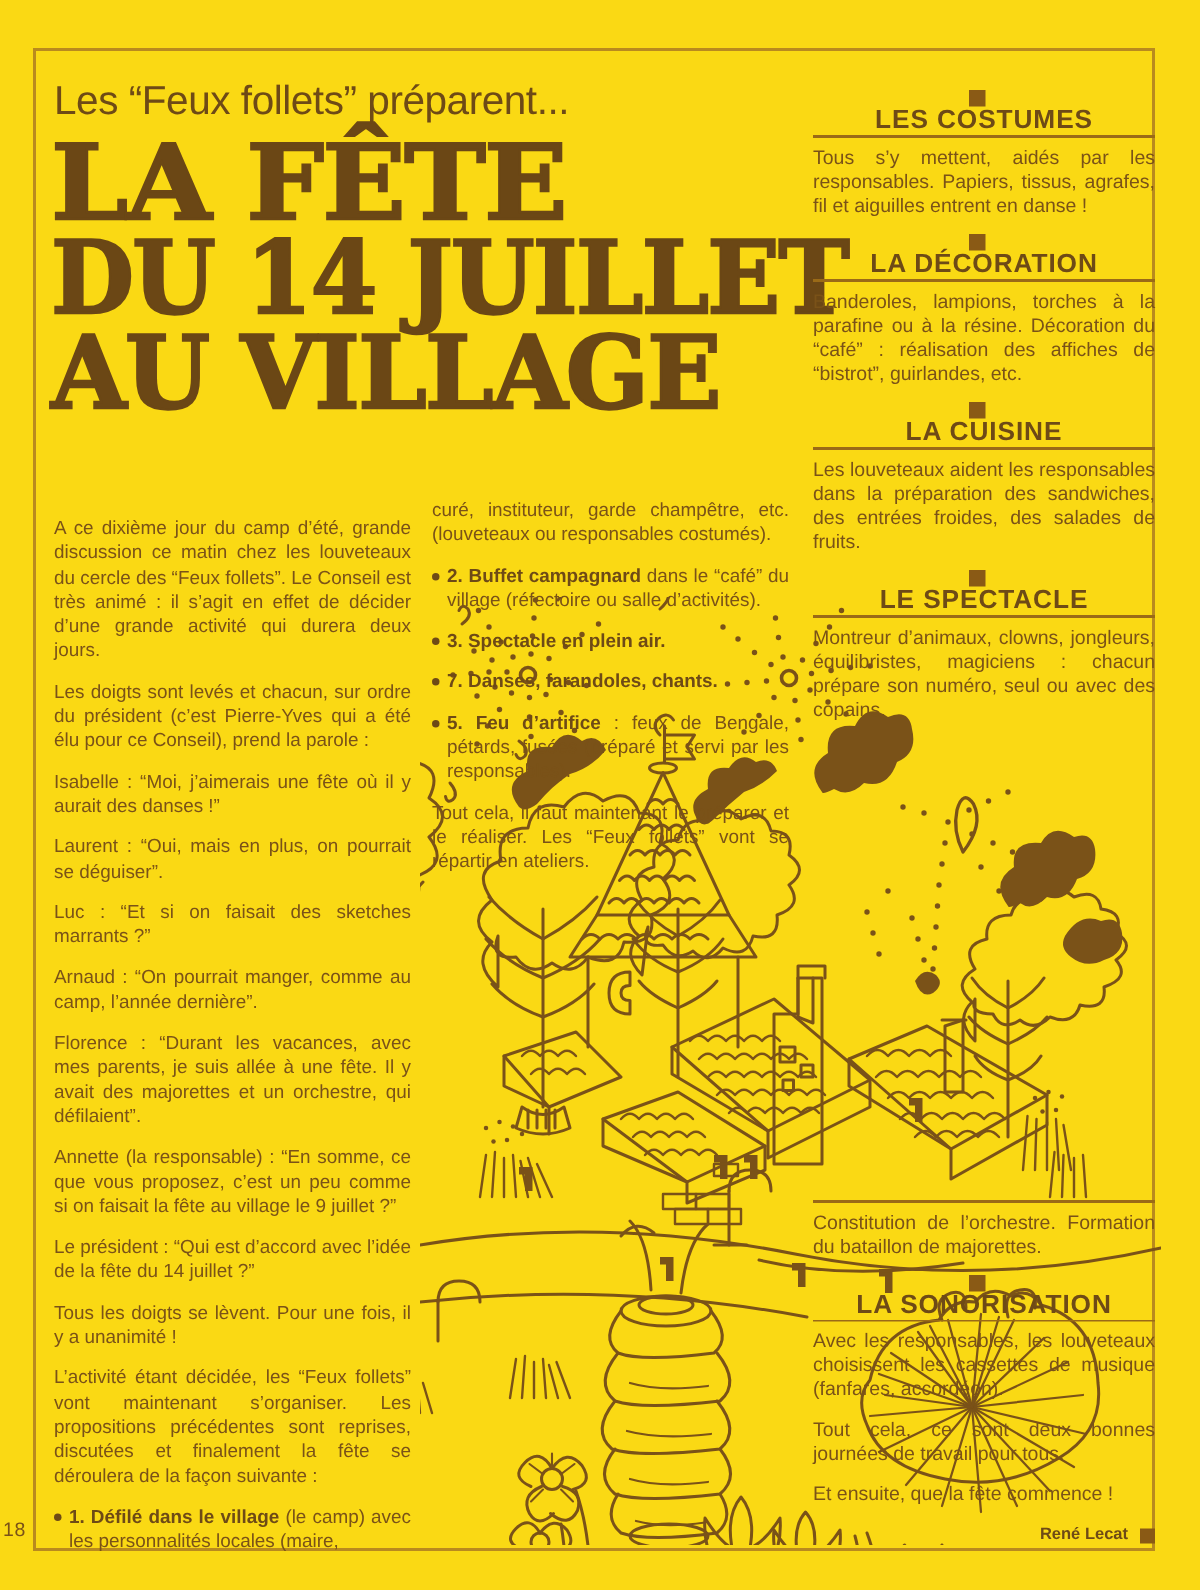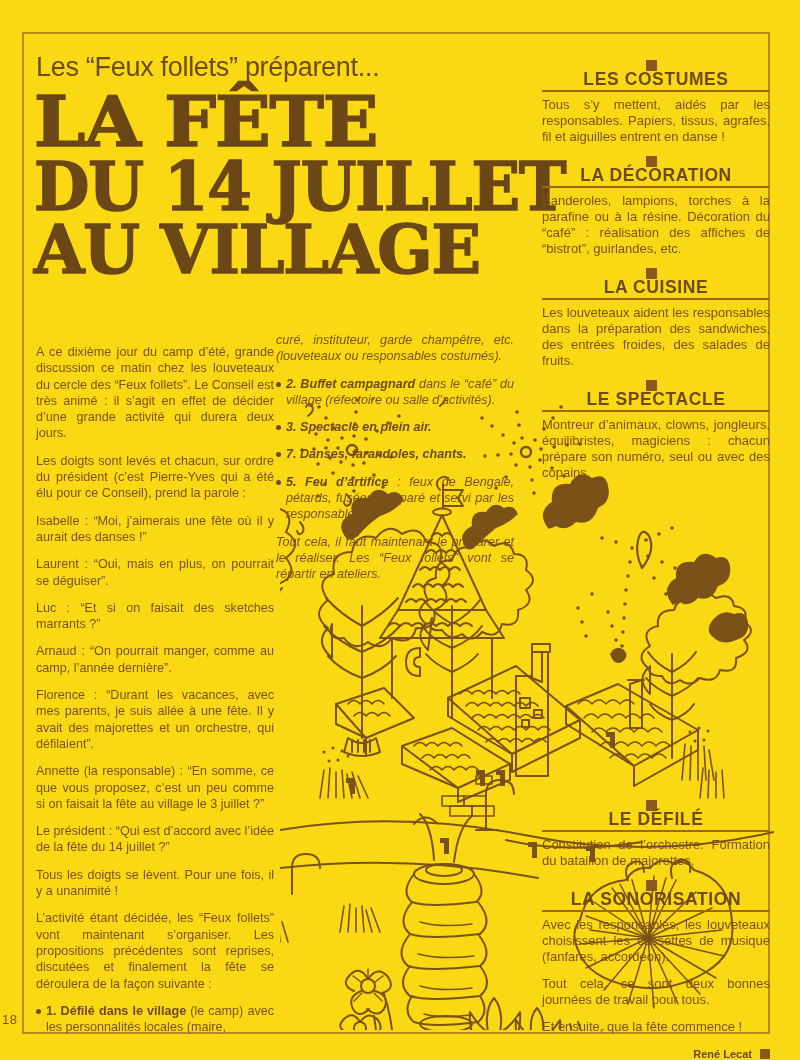--- a/index.html
+++ b/index.html
@@ -65,21 +65,21 @@
   
   .col{
     position:absolute;
     font-size:12.6px;
     line-height:16.3px;
     text-align:justify;
     color:#7A5218;
   }
   .col p{margin:0 0 11px 0;}
   .col-left{left:36px;top:344px;width:238px;}
-  .col-mid{left:276px;top:332px;width:238px;font-style:italic;}
+  .col-mid{left:288px;top:332px;width:238px;}
   .col-right{left:542px;top:60px;width:228px;}
   .col-right2{left:542px;top:800px;width:228px;}
 
   b,.b{font-weight:700;color:#6E4A16;}
 
   
   .bul{position:relative;padding-left:10px;}
   .bul:before{
     content:"";position:absolute;left:0;top:6px;
     width:5px;height:5px;border-radius:50%;
@@ -643,21 +643,21 @@
   </div>
 
   <div class="col col-left">
     <p>A ce dixième jour du camp d’été, grande discussion ce matin chez les louveteaux du cercle des “Feux follets”. Le Conseil est très animé : il s’agit en effet de décider d’une grande activité qui durera deux jours.</p>
     <p>Les doigts sont levés et chacun, sur ordre du président (c’est Pierre-Yves qui a été élu pour ce Conseil), prend la parole :</p>
     <p>Isabelle : “Moi, j’aimerais une fête où il y aurait des danses !”</p>
     <p>Laurent : “Oui, mais en plus, on pourrait se déguiser”.</p>
     <p>Luc : “Et si on faisait des sketches marrants ?”</p>
     <p>Arnaud : “On pourrait manger, comme au camp, l’année dernière”.</p>
     <p>Florence : “Durant les vacances, avec mes parents, je suis allée à une fête. Il y avait des majorettes et un orchestre, qui défilaient”.</p>
-    <p>Annette (la responsable) : “En somme, ce que vous proposez, c’est un peu comme si on faisait la fête au village le 3 juillet ?”</p>
+    <p>Annette (la responsable) : “En somme, ce que vous proposez, c’est un peu comme si on faisait la fête au village le 9 juillet ?”</p>
     <p>Le président : “Qui est d’accord avec l’idée de la fête du 14 juillet ?”</p>
     <p>Tous les doigts se lèvent. Pour une fois, il y a unanimité !</p>
     <p>L’activité étant décidée, les “Feux follets” vont maintenant s’organiser. Les propositions précédentes sont reprises, discutées et finalement la fête se déroulera de la façon suivante :</p>
     <p class="bul"><span class="b">1. Défilé dans le village</span><span> (le camp) avec les personnalités locales (maire,</span></p>
   </div>
 
   <div class="col col-mid">
     <p>curé, instituteur, garde champêtre, etc. (louveteaux ou responsables costumés).</p>
     <p class="bul"><span class="b">2. Buffet campagnard</span><span> dans le “café” du village (réfectoire ou salle d’activités).</span></p>
     <p class="bul"><span class="b">3. Spectacle en plein air.</span><span></span></p>
@@ -693,24 +693,20 @@
       <span class="sq"></span>
       <span>LE SPECTACLE</span>
     </div>
     <div class="rule"></div>
     <p class="sec-body">Montreur d’animaux, clowns, jongleurs, équilibristes, magiciens : chacun prépare son numéro, seul ou avec des copains.</p>
 
   </div>
 
   <div class="col col-right2">
 
-    <div class="sec-head">
-      <span class="sq"></span>
-      <span>LE DÉFILÉ</span>
-    </div>
     <div class="rule"></div>
     <p class="sec-body">Constitution de l’orchestre. Formation du bataillon de majorettes.</p>
 
     <div class="sec-head">
       <span class="sq"></span>
       <span>LA SONORISATION</span>
     </div>
     <div class="rule"></div>
     <p class="sec-body">Avec les responsables, les louveteaux choisissent les cassettes de musique (fanfares, accordéon).</p>
 

